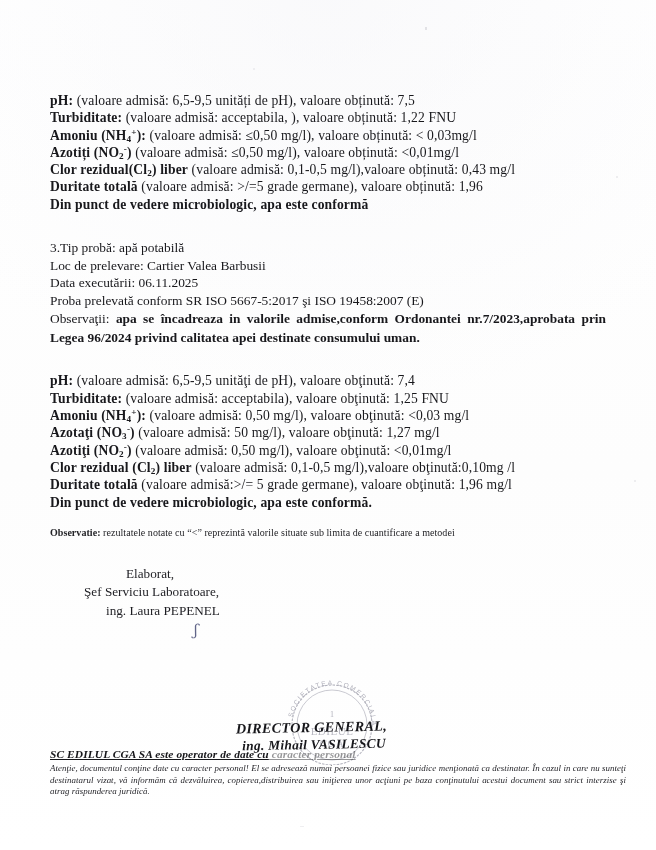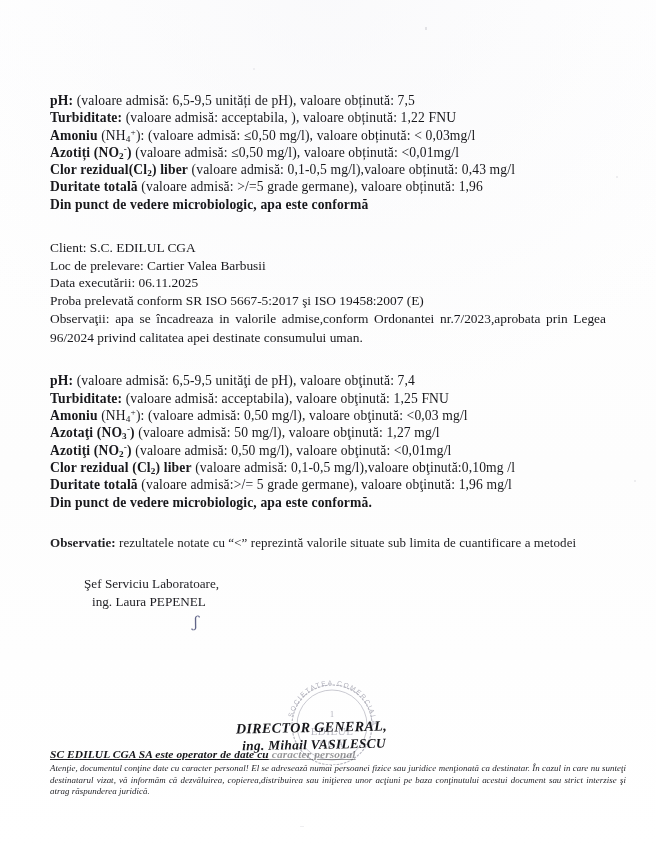--- a/index.html
+++ b/index.html
@@ -42,21 +42,21 @@
 
   
   .param-list { margin: 0; }
   .param-line {
     font-size: 13.6px;
     line-height: 17.3px;
     white-space: nowrap;
     letter-spacing: 0.01em;
   }
   .param-line .lbl { font-weight: bold; }
-  .param-line .lbl-reg { font-weight: normal; }
+  .param-line .lbl-reg { font-weight: bold; }
   .conform-line {
     font-size: 13.6px;
     line-height: 17.3px;
     font-weight: bold;
     letter-spacing: 0.01em;
   }
   sub, sup {
     font-size: 0.68em;
     line-height: 0;
   }
@@ -71,45 +71,45 @@
     white-space: nowrap;
   }
   .obs-para {
     font-size: 13.4px;
     line-height: 19px;
     text-align: justify;
     margin-top: 0;
     padding-right: 14px;
   }
   .obs-para .obs-lead { font-weight: normal; }
-  .obs-para .obs-bold { font-weight: normal; }
+  .obs-para .obs-bold { font-weight: bold; }
 
   .block-gap { height: 25px; }
 
   
   .footnote {
-    margin-top: 26px;
-    font-size: 13px;
+    margin-top: 16px;
+    font-size: 10px;
     line-height: 12px;
     color: #232327;
     letter-spacing: 0.005em;
   }
   .footnote b { font-weight: bold; }
 
   
   .sig-block {
     margin-top: 26px;
     margin-left: 32px;
     font-size: 13.2px;
     line-height: 18.5px;
     color: #1d1d22;
   }
   .sig-elaborat { margin-left: 44px; }
   .sig-rol { margin-left: 2px; }
-  .sig-nume { margin-left: 10px; }
+  .sig-nume { margin-left: 24px; }
 
   .handsign {
     margin-left: 112px;
     margin-top: 1px;
     font-family: "DejaVu Serif", serif;
     font-size: 15px;
     color: #3a3f6b;
     opacity: 0.8;
     transform: skewX(-8deg);
   }
@@ -232,21 +232,21 @@
       </div>
       <div class="param-line">
         <span class="lbl">Duritate totală</span>
         <span>(valoare admisă: &gt;/=5 grade germane),</span>
         <span>valoare obținută: 1,96</span>
       </div>
       <div class="conform-line">Din punct de vedere microbiologic, apa este conformă</div>
     </div>
 
     <div class="sample-block">
-      <div class="sample-line">Client: S.C. EDILUL CGA</div>
+      <div class="sample-line">3.Tip probă: apă potabilă</div>
       <div class="sample-line">Loc de prelevare: Cartier Valea Barbusii</div>
       <div class="sample-line">Data executării: 06.11.2025</div>
       <div class="sample-line">Proba prelevată conform SR ISO 5667-5:2017 şi ISO 19458:2007 (E)</div>
       <div class="obs-para"><span class="obs-lead">Observaţii:</span> <span class="obs-bold">apa se încadreaza in valorile admise,conform Ordonantei nr.7/2023,aprobata prin Legea 96/2024 privind calitatea apei destinate consumului uman.</span></div>
     </div>
 
     <div class="block-gap"></div>
 
     <div class="param-list">
       <div class="param-line">
@@ -285,20 +285,21 @@
         <span class="lbl">Duritate totală</span>
         <span>(valoare admisă:&gt;/= 5 grade germane),</span>
         <span>valoare obţinută: 1,96 mg/l</span>
       </div>
       <div class="conform-line">Din punct de vedere microbiologic, apa este conformă.</div>
     </div>
 
     <div class="footnote"><b>Observatie:</b><span> rezultatele notate cu “&lt;” reprezintă valorile situate sub limita de cuantificare a metodei</span></div>
 
     <div class="sig-block">
+      <div class="sig-elaborat">Elaborat,</div>
       <div class="sig-rol">Şef Serviciu Laboratoare,</div>
       <div class="sig-nume">ing. Laura PEPENEL</div>
       <div class="handsign">ʃ</div>
     </div>
 
   </div>
 
   <div class="stamp-area">
     <div class="stamp">
       <svg viewBox="0 0 108 92" width="108" height="92" aria-hidden="true">

